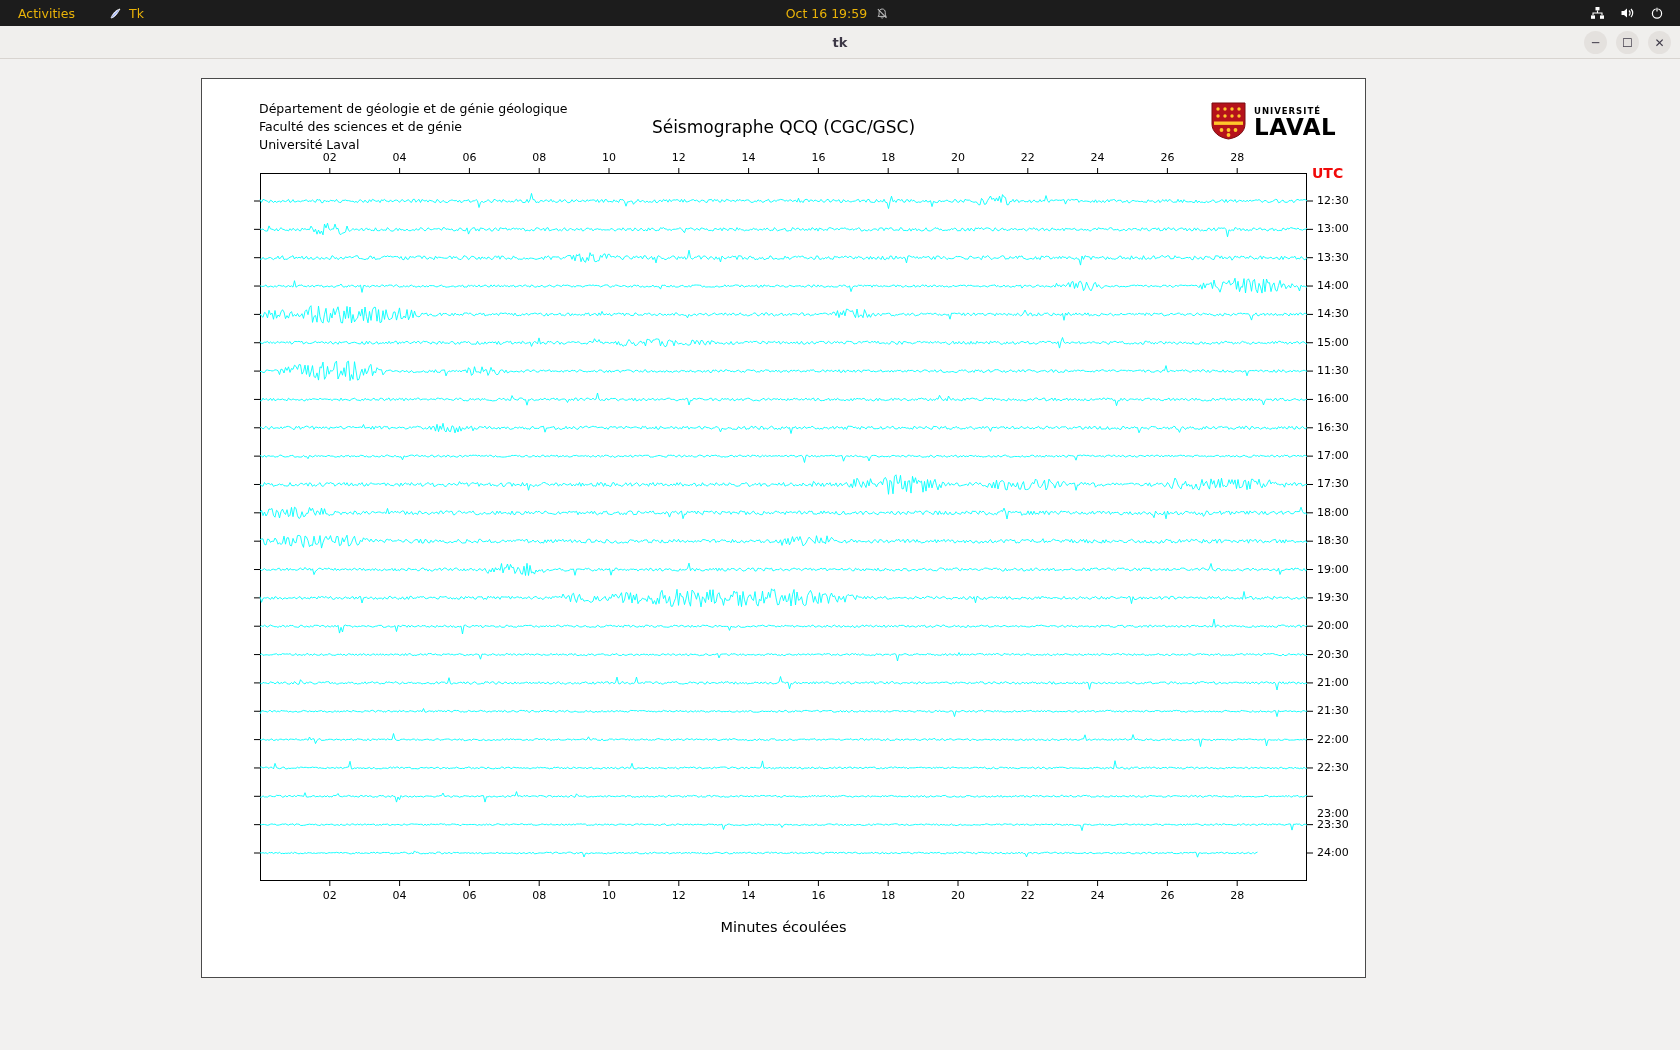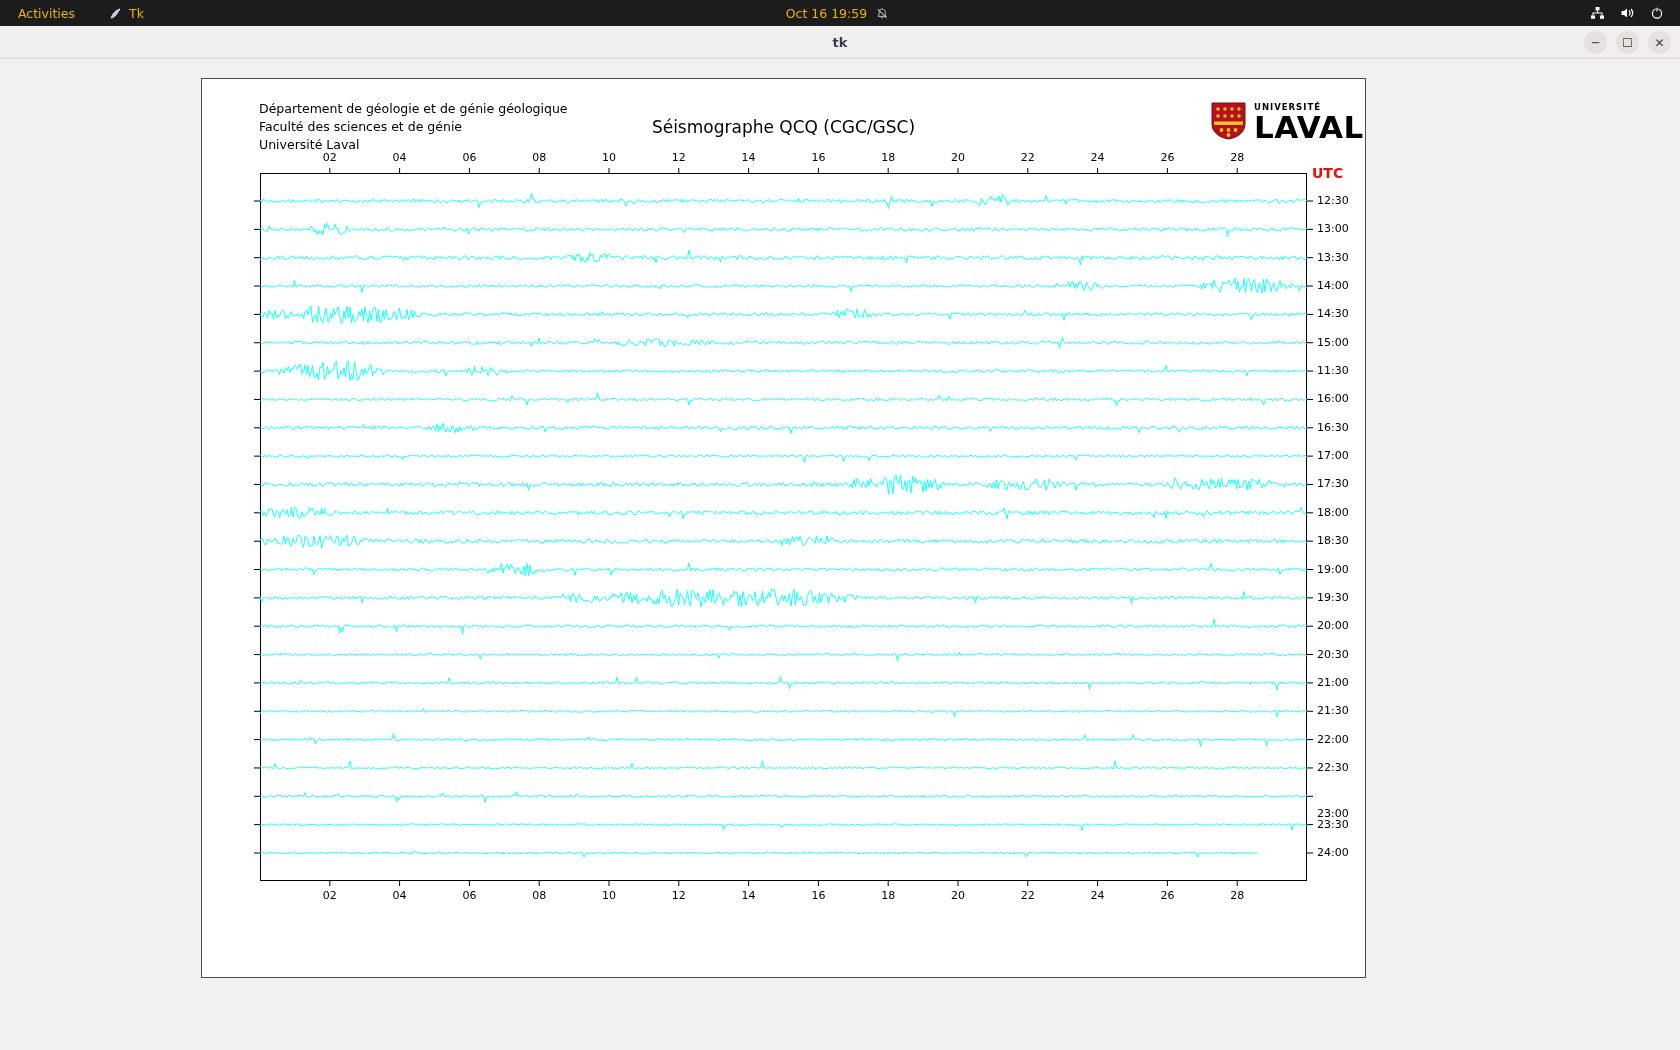--- a/index.html
+++ b/index.html
@@ -50,21 +50,21 @@
     position:absolute; left:57px; top:21px;
     font-size:12.5px; line-height:18px; color:#000;
   }
   .plot-title {
     position:absolute; left:58px; top:38px; width:1047px;
     text-align:center; font-size:17px; color:#000;
   }
   .laval-logo { position:absolute; left:1008px; top:23px; display:flex; align-items:center; gap:7px; }
   .logo-text { display:flex; flex-direction:column; line-height:1; }
   .logo-small { font-size:8.5px; letter-spacing:1px; font-weight:bold; }
-  .logo-large { font-size:31px; font-weight:bold; letter-spacing:0.5px; margin-top:1px; }
+  .logo-large { font-size:23px; font-weight:bold; letter-spacing:0.5px; margin-top:1px; }
 
   .axis-label {
     position:absolute; font-size:11px; color:#000;
     transform:translateX(-50%); white-space:nowrap;
   }
   .time-label {
     position:absolute; font-size:11px; color:#000; white-space:nowrap;
   }
   .utc-label {
     position:absolute; left:1110px; top:86px;
@@ -334,13 +334,14 @@
       <line x1="1047" y1="623.304347826087" x2="1053" y2="623.304347826087" stroke="#000000" stroke-width="1"></line>
       <polyline points="0.0,624.1 1.5,624.2 3.0,622.8 4.5,624.0 6.0,623.9 7.5,624.1 9.0,622.9 10.5,622.7 12.0,623.5 13.5,623.6 15.0,623.7 16.5,622.3 18.0,622.5 19.5,622.4 21.0,622.6 22.5,624.3 24.0,623.7 25.5,622.7 27.0,624.0 28.5,622.6 30.0,622.5 31.5,623.5 33.0,623.6 34.5,622.4 36.0,623.9 37.5,622.3 39.0,622.6 40.5,622.8 42.0,622.9 43.5,623.5 45.0,619.7 46.5,624.0 48.0,624.1 49.5,623.7 51.0,623.8 52.5,622.8 54.0,622.6 55.5,623.8 57.0,623.4 58.5,623.6 60.0,622.8 61.5,623.7 63.0,623.9 64.5,622.8 66.0,623.9 67.5,622.6 69.0,624.0 70.5,623.5 72.0,624.0 73.5,622.3 75.0,622.7 76.5,622.3 78.0,620.5 79.5,623.2 81.0,623.6 82.5,623.8 84.0,623.0 85.5,623.3 87.0,623.2 88.5,622.3 90.0,622.8 91.5,623.6 93.0,622.9 94.5,623.8 96.0,623.2 97.5,623.8 99.0,624.1 100.5,622.4 102.0,622.6 103.5,623.6 105.0,622.9 106.5,622.5 108.0,623.8 109.5,622.8 111.0,623.0 112.5,624.0 114.0,624.2 115.5,623.5 117.0,624.2 118.5,623.1 120.0,622.4 121.5,622.9 123.0,622.5 124.5,623.6 126.0,624.3 127.5,623.2 129.0,623.0 130.5,624.2 132.0,622.3 133.5,623.3 135.0,623.5 136.5,629.1 138.0,624.0 139.5,626.7 141.0,622.5 142.5,624.1 144.0,623.3 145.5,622.8 147.0,623.2 148.5,624.2 150.0,623.1 151.5,624.0 153.0,623.9 154.5,622.7 156.0,624.0 157.5,623.4 159.0,623.6 160.5,623.2 162.0,623.5 163.5,624.2 165.0,623.2 166.5,622.9 168.0,623.0 169.5,623.2 171.0,623.1 172.5,623.5 174.0,624.1 175.5,623.8 177.0,622.9 178.5,623.2 180.0,622.6 181.5,622.6 183.0,620.0 184.5,623.3 186.0,623.5 187.5,622.8 189.0,622.9 190.5,624.1 192.0,624.1 193.5,622.7 195.0,623.2 196.5,623.1 198.0,623.3 199.5,624.3 201.0,623.6 202.5,623.7 204.0,622.7 205.5,622.8 207.0,623.1 208.5,623.1 210.0,623.9 211.5,623.1 213.0,623.1 214.5,623.8 216.0,623.6 217.5,622.7 219.0,623.6 220.5,623.1 222.0,622.6 223.5,622.7 225.0,629.1 226.5,623.7 228.0,623.9 229.5,623.2 231.0,624.0 232.5,623.8 234.0,623.0 235.5,623.6 237.0,624.1 238.5,623.5 240.0,623.4 241.5,623.4 243.0,622.7 244.5,624.0 246.0,624.2 247.5,622.6 249.0,623.3 250.5,623.7 252.0,622.5 253.5,622.3 255.0,623.0 256.5,618.6 258.0,623.3 259.5,622.7 261.0,623.2 262.5,623.9 264.0,622.4 265.5,623.3 267.0,622.4 268.5,623.4 270.0,623.7 271.5,623.1 273.0,622.9 274.5,623.0 276.0,623.1 277.5,623.9 279.0,622.6 280.5,622.5 282.0,622.7 283.5,623.0 285.0,623.6 286.5,624.2 288.0,622.8 289.5,622.5 291.0,622.8 292.5,624.1 294.0,623.2 295.5,623.5 297.0,623.7 298.5,622.8 300.0,623.8 301.5,622.8 303.0,623.9 304.5,623.7 306.0,622.8 307.5,624.0 309.0,624.0 310.5,622.5 312.0,622.5 313.5,624.0 315.0,624.2 316.5,620.8 318.0,622.5 319.5,623.4 321.0,623.0 322.5,623.6 324.0,622.7 325.5,623.1 327.0,624.2 328.5,624.0 330.0,623.8 331.5,623.3 333.0,624.0 334.5,623.4 336.0,623.7 337.5,623.2 339.0,623.4 340.5,622.9 342.0,623.5 343.5,624.0 345.0,622.5 346.5,624.2 348.0,622.8 349.5,622.6 351.0,623.5 352.5,623.3 354.0,623.5 355.5,623.7 357.0,623.0 358.5,623.4 360.0,623.5 361.5,622.9 363.0,622.8 364.5,622.8 366.0,624.2 367.5,622.6 369.0,622.9 370.5,622.6 372.0,624.2 373.5,623.7 375.0,624.3 376.5,623.6 378.0,623.6 379.5,624.3 381.0,623.2 382.5,623.8 384.0,622.6 385.5,624.3 387.0,622.6 388.5,623.6 390.0,623.9 391.5,623.4 393.0,623.7 394.5,624.2 396.0,623.3 397.5,623.7 399.0,622.5 400.5,623.3 402.0,623.2 403.5,622.9 405.0,624.1 406.5,624.1 408.0,622.6 409.5,622.3 411.0,623.3 412.5,623.5 414.0,623.3 415.5,622.8 417.0,623.2 418.5,622.5 420.0,623.1 421.5,623.6 423.0,624.3 424.5,622.9 426.0,624.1 427.5,622.4 429.0,623.0 430.5,622.8 432.0,623.2 433.5,622.3 435.0,622.7 436.5,622.8 438.0,624.1 439.5,624.1 441.0,622.6 442.5,624.0 444.0,623.9 445.5,624.0 447.0,622.8 448.5,622.6 450.0,622.3 451.5,624.1 453.0,622.8 454.5,622.4 456.0,623.1 457.5,622.9 459.0,623.4 460.5,624.1 462.0,623.8 463.5,623.2 465.0,624.2 466.5,623.9 468.0,624.2 469.5,623.7 471.0,622.7 472.5,623.5 474.0,623.7 475.5,623.2 477.0,622.8 478.5,624.0 480.0,622.7 481.5,622.4 483.0,623.2 484.5,623.3 486.0,623.5 487.5,622.9 489.0,623.9 490.5,622.9 492.0,623.5 493.5,623.8 495.0,622.4 496.5,623.0 498.0,623.1 499.5,623.5 501.0,622.4 502.5,622.6 504.0,622.4 505.5,623.3 507.0,622.9 508.5,622.7 510.0,622.5 511.5,623.4 513.0,623.1 514.5,622.7 516.0,622.4 517.5,624.1 519.0,623.1 520.5,624.2 522.0,624.2 523.5,622.8 525.0,622.5 526.5,623.4 528.0,623.5 529.5,623.1 531.0,623.4 532.5,623.2 534.0,622.9 535.5,624.0 537.0,623.2 538.5,623.8 540.0,623.9 541.5,624.1 543.0,623.5 544.5,623.9 546.0,623.3 547.5,624.2 549.0,622.6 550.5,623.9 552.0,622.4 553.5,623.3 555.0,622.3 556.5,623.8 558.0,622.5 559.5,623.5 561.0,623.3 562.5,623.0 564.0,623.0 565.5,622.4 567.0,623.9 568.5,622.4 570.0,623.3 571.5,624.1 573.0,623.1 574.5,624.1 576.0,622.9 577.5,623.9 579.0,622.8 580.5,623.2 582.0,622.6 583.5,622.4 585.0,622.8 586.5,623.3 588.0,623.9 589.5,623.1 591.0,623.5 592.5,624.3 594.0,623.6 595.5,623.2 597.0,623.3 598.5,623.8 600.0,623.4 601.5,623.0 603.0,622.9 604.5,623.5 606.0,624.0 607.5,622.9 609.0,622.7 610.5,624.2 612.0,622.9 613.5,623.3 615.0,623.1 616.5,623.4 618.0,623.3 619.5,623.6 621.0,623.9 622.5,622.5 624.0,623.6 625.5,622.7 627.0,623.7 628.5,623.0 630.0,622.8 631.5,622.4 633.0,622.8 634.5,623.4 636.0,623.0 637.5,623.9 639.0,623.1 640.5,623.2 642.0,623.8 643.5,623.6 645.0,623.7 646.5,623.7 648.0,623.4 649.5,622.4 651.0,624.0 652.5,623.1 654.0,623.9 655.5,624.0 657.0,622.4 658.5,624.2 660.0,623.4 661.5,622.7 663.0,623.9 664.5,622.5 666.0,624.3 667.5,623.9 669.0,624.0 670.5,622.6 672.0,623.5 673.5,623.8 675.0,623.6 676.5,622.8 678.0,623.1 679.5,623.2 681.0,623.7 682.5,622.6 684.0,622.5 685.5,622.4 687.0,623.7 688.5,623.9 690.0,624.2 691.5,624.1 693.0,623.5 694.5,623.0 696.0,623.9 697.5,624.0 699.0,624.0 700.5,623.0 702.0,624.2 703.5,624.0 705.0,623.9 706.5,622.6 708.0,622.7 709.5,622.5 711.0,623.3 712.5,623.4 714.0,623.9 715.5,624.1 717.0,622.5 718.5,623.9 720.0,624.0 721.5,623.3 723.0,623.4 724.5,622.8 726.0,623.7 727.5,624.2 729.0,623.3 730.5,624.3 732.0,622.8 733.5,623.6 735.0,623.8 736.5,623.3 738.0,622.5 739.5,624.2 741.0,622.3 742.5,624.3 744.0,623.3 745.5,623.4 747.0,623.8 748.5,623.6 750.0,623.1 751.5,624.1 753.0,623.1 754.5,623.4 756.0,622.4 757.5,624.0 759.0,623.3 760.5,622.7 762.0,623.1 763.5,622.4 765.0,624.3 766.5,622.7 768.0,623.3 769.5,623.8 771.0,624.1 772.5,622.6 774.0,622.4 775.5,623.2 777.0,622.5 778.5,623.7 780.0,622.4 781.5,622.8 783.0,623.7 784.5,623.8 786.0,623.1 787.5,623.0 789.0,623.4 790.5,623.7 792.0,623.7 793.5,622.4 795.0,623.4 796.5,623.8 798.0,623.5 799.5,623.9 801.0,622.3 802.5,622.3 804.0,623.7 805.5,623.1 807.0,623.2 808.5,623.9 810.0,622.4 811.5,622.7 813.0,624.0 814.5,623.8 816.0,623.9 817.5,622.7 819.0,622.8 820.5,623.7 822.0,623.1 823.5,622.3 825.0,622.6 826.5,622.3 828.0,623.3 829.5,622.6 831.0,624.1 832.5,623.9 834.0,624.0 835.5,623.9 837.0,622.9 838.5,623.1 840.0,624.0 841.5,623.5 843.0,622.5 844.5,623.8 846.0,623.8 847.5,623.9 849.0,624.1 850.5,622.8 852.0,623.0 853.5,623.5 855.0,623.7 856.5,622.6 858.0,623.9 859.5,623.4 861.0,623.9 862.5,623.0 864.0,622.8 865.5,623.4 867.0,623.7 868.5,624.0 870.0,622.3 871.5,623.5 873.0,622.5 874.5,623.1 876.0,624.2 877.5,623.6 879.0,622.5 880.5,624.2 882.0,624.1 883.5,623.8 885.0,622.7 886.5,624.1 888.0,623.4 889.5,622.6 891.0,622.5 892.5,622.9 894.0,622.8 895.5,623.1 897.0,623.5 898.5,623.1 900.0,623.1 901.5,623.1 903.0,624.2 904.5,624.0 906.0,624.0 907.5,622.9 909.0,622.6 910.5,623.8 912.0,623.3 913.5,622.7 915.0,622.7 916.5,622.7 918.0,623.1 919.5,623.0 921.0,623.7 922.5,622.8 924.0,623.4 925.5,622.9 927.0,622.8 928.5,624.3 930.0,623.4 931.5,622.3 933.0,623.4 934.5,622.9 936.0,622.4 937.5,624.3 939.0,623.0 940.5,622.6 942.0,624.0 943.5,624.2 945.0,623.1 946.5,623.4 948.0,622.8 949.5,622.4 951.0,622.7 952.5,623.8 954.0,622.5 955.5,622.9 957.0,622.7 958.5,623.6 960.0,623.5 961.5,624.0 963.0,622.8 964.5,623.3 966.0,623.5 967.5,624.0 969.0,623.5 970.5,623.9 972.0,623.9 973.5,623.8 975.0,622.5 976.5,623.2 978.0,622.5 979.5,623.5 981.0,622.6 982.5,624.1 984.0,623.6 985.5,623.6 987.0,623.6 988.5,623.4 990.0,623.5 991.5,623.8 993.0,623.3 994.5,623.9 996.0,624.1 997.5,623.7 999.0,623.7 1000.5,623.5 1002.0,623.4 1003.5,623.6 1005.0,622.3 1006.5,622.4 1008.0,622.6 1009.5,624.1 1011.0,623.3 1012.5,623.6 1014.0,623.1 1015.5,623.5 1017.0,623.7 1018.5,623.2 1020.0,623.4 1021.5,623.3 1023.0,622.9 1024.5,623.7 1026.0,622.5 1027.5,623.7 1029.0,622.4 1030.5,623.9 1032.0,624.0 1033.5,622.8 1035.0,623.2 1036.5,622.7 1038.0,622.5 1039.5,624.2 1041.0,623.4 1042.5,623.9 1044.0,623.7 1045.5,622.5 1047.0,622.8" fill="none" stroke="#00ffff" stroke-width="0.9"></polyline>
       <line x1="-6" y1="651.6521739130435" x2="0" y2="651.6521739130435" stroke="#000000" stroke-width="1"></line>
       <line x1="1047" y1="651.6521739130435" x2="1053" y2="651.6521739130435" stroke="#000000" stroke-width="1"></line>
       <polyline points="0.0,651.0 1.5,651.8 3.0,651.4 4.5,651.5 6.0,651.8 7.5,652.3 9.0,651.9 10.5,651.2 12.0,650.9 13.5,651.4 15.0,651.1 16.5,652.1 18.0,652.2 19.5,651.9 21.0,651.5 22.5,651.0 24.0,651.3 25.5,650.8 27.0,651.6 28.5,652.2 30.0,651.2 31.5,651.3 33.0,650.8 34.5,652.5 36.0,650.9 37.5,651.1 39.0,651.2 40.5,652.4 42.0,652.5 43.5,652.3 45.0,652.2 46.5,651.7 48.0,651.5 49.5,651.1 51.0,651.5 52.5,651.3 54.0,651.9 55.5,651.1 57.0,652.0 58.5,652.3 60.0,652.5 61.5,651.2 63.0,652.0 64.5,652.1 66.0,651.3 67.5,651.4 69.0,651.7 70.5,651.3 72.0,651.1 73.5,651.9 75.0,652.4 76.5,651.7 78.0,651.8 79.5,652.5 81.0,651.0 82.5,652.0 84.0,652.3 85.5,652.1 87.0,650.8 88.5,651.7 90.0,652.3 91.5,651.1 93.0,650.9 94.5,651.7 96.0,652.0 97.5,651.0 99.0,651.9 100.5,651.1 102.0,652.2 103.5,651.6 105.0,650.8 106.5,652.0 108.0,651.2 109.5,651.6 111.0,651.5 112.5,651.3 114.0,651.0 115.5,652.5 117.0,651.8 118.5,652.2 120.0,651.4 121.5,652.3 123.0,651.1 124.5,651.4 126.0,651.3 127.5,651.0 129.0,652.2 130.5,652.4 132.0,651.5 133.5,651.6 135.0,652.0 136.5,651.5 138.0,651.4 139.5,651.7 141.0,652.3 142.5,652.1 144.0,650.8 145.5,651.6 147.0,652.1 148.5,651.6 150.0,651.2 151.5,650.8 153.0,651.0 154.5,651.2 156.0,651.1 157.5,651.2 159.0,651.5 160.5,651.3 162.0,651.3 163.5,652.5 165.0,651.2 166.5,652.3 168.0,651.4 169.5,652.0 171.0,650.8 172.5,651.4 174.0,651.3 175.5,651.7 177.0,651.1 178.5,651.7 180.0,650.8 181.5,650.8 183.0,651.4 184.5,650.9 186.0,652.2 187.5,651.6 189.0,651.9 190.5,651.7 192.0,650.9 193.5,651.1 195.0,651.1 196.5,651.7 198.0,651.4 199.5,652.3 201.0,652.6 202.5,651.1 204.0,651.5 205.5,651.5 207.0,651.8 208.5,651.6 210.0,651.4 211.5,651.5 213.0,651.5 214.5,651.4 216.0,651.8 217.5,652.4 219.0,651.5 220.5,651.9 222.0,652.2 223.5,651.3 225.0,652.3 226.5,650.9 228.0,652.2 229.5,651.1 231.0,651.8 232.5,652.5 234.0,651.9 235.5,651.6 237.0,650.8 238.5,650.8 240.0,651.4 241.5,651.7 243.0,651.8 244.5,652.1 246.0,650.8 247.5,651.2 249.0,652.2 250.5,651.5 252.0,651.4 253.5,650.8 255.0,651.2 256.5,651.3 258.0,651.7 259.5,651.5 261.0,650.8 262.5,650.8 264.0,651.8 265.5,651.4 267.0,651.8 268.5,651.2 270.0,651.4 271.5,650.9 273.0,652.1 274.5,652.0 276.0,652.3 277.5,652.1 279.0,651.8 280.5,651.5 282.0,650.9 283.5,651.3 285.0,651.8 286.5,651.2 288.0,652.0 289.5,651.6 291.0,650.8 292.5,651.8 294.0,651.9 295.5,651.9 297.0,651.3 298.5,651.8 300.0,652.2 301.5,650.9 303.0,651.8 304.5,652.2 306.0,651.0 307.5,652.2 309.0,650.9 310.5,651.8 312.0,651.9 313.5,651.0 315.0,652.1 316.5,651.0 318.0,651.0 319.5,651.1 321.0,650.8 322.5,651.3 324.0,651.0 325.5,651.1 327.0,652.5 328.5,652.1 330.0,652.2 331.5,651.9 333.0,652.3 334.5,651.7 336.0,650.8 337.5,652.1 339.0,651.2 340.5,651.6 342.0,652.0 343.5,652.0 345.0,650.8 346.5,651.7 348.0,651.0 349.5,652.2 351.0,651.2 352.5,651.4 354.0,651.9 355.5,652.4 357.0,651.9 358.5,651.3 360.0,651.0 361.5,651.1 363.0,651.4 364.5,651.3 366.0,652.4 367.5,651.5 369.0,651.3 370.5,651.4 372.0,652.4 373.5,652.2 375.0,651.2 376.5,650.9 378.0,650.9 379.5,651.9 381.0,650.8 382.5,651.1 384.0,651.5 385.5,651.9 387.0,651.5 388.5,651.3 390.0,651.2 391.5,651.4 393.0,651.3 394.5,652.4 396.0,652.0 397.5,651.5 399.0,652.4 400.5,652.2 402.0,651.2 403.5,651.2 405.0,650.8 406.5,652.5 408.0,652.4 409.5,652.1 411.0,652.0 412.5,651.2 414.0,652.0 415.5,652.2 417.0,650.9 418.5,651.0 420.0,651.6 421.5,651.5 423.0,652.4 424.5,651.3 426.0,651.5 427.5,651.1 429.0,652.0 430.5,651.1 432.0,651.8 433.5,652.0 435.0,651.2 436.5,651.7 438.0,651.1 439.5,651.6 441.0,651.4 442.5,651.8 444.0,652.1 445.5,651.9 447.0,651.8 448.5,650.9 450.0,651.3 451.5,651.3 453.0,651.2 454.5,652.1 456.0,651.3 457.5,652.3 459.0,651.7 460.5,651.7 462.0,651.2 463.5,656.5 465.0,652.3 466.5,652.2 468.0,651.1 469.5,651.1 471.0,651.8 472.5,651.8 474.0,652.5 475.5,652.0 477.0,652.1 478.5,652.3 480.0,652.4 481.5,652.1 483.0,651.6 484.5,652.1 486.0,652.4 487.5,652.3 489.0,651.7 490.5,651.8 492.0,651.1 493.5,652.2 495.0,650.9 496.5,651.8 498.0,650.8 499.5,651.3 501.0,652.0 502.5,652.3 504.0,652.5 505.5,650.9 507.0,652.2 508.5,651.4 510.0,651.8 511.5,651.6 513.0,651.5 514.5,652.2 516.0,651.8 517.5,652.2 519.0,650.9 520.5,651.8 522.0,654.5 523.5,652.3 525.0,651.4 526.5,651.3 528.0,651.8 529.5,651.7 531.0,651.3 532.5,652.3 534.0,651.9 535.5,651.8 537.0,651.7 538.5,652.4 540.0,652.5 541.5,651.8 543.0,652.0 544.5,651.2 546.0,652.1 547.5,651.7 549.0,652.4 550.5,652.2 552.0,651.7 553.5,652.3 555.0,651.4 556.5,651.1 558.0,652.3 559.5,652.2 561.0,652.3 562.5,651.8 564.0,652.3 565.5,651.7 567.0,651.2 568.5,650.9 570.0,650.9 571.5,651.2 573.0,651.8 574.5,651.8 576.0,650.9 577.5,651.1 579.0,652.5 580.5,651.5 582.0,651.8 583.5,652.5 585.0,651.0 586.5,652.5 588.0,651.8 589.5,652.3 591.0,651.5 592.5,651.5 594.0,652.1 595.5,652.4 597.0,651.5 598.5,651.7 600.0,651.4 601.5,652.2 603.0,652.3 604.5,652.5 606.0,652.0 607.5,651.8 609.0,650.8 610.5,652.1 612.0,652.4 613.5,651.0 615.0,652.0 616.5,651.1 618.0,650.9 619.5,651.2 621.0,651.2 622.5,651.6 624.0,652.3 625.5,651.2 627.0,651.4 628.5,652.2 630.0,651.6 631.5,651.2 633.0,651.2 634.5,650.8 636.0,650.8 637.5,651.0 639.0,652.2 640.5,651.8 642.0,651.3 643.5,651.9 645.0,652.4 646.5,651.1 648.0,651.9 649.5,652.5 651.0,652.1 652.5,652.0 654.0,651.7 655.5,651.3 657.0,651.7 658.5,651.6 660.0,651.3 661.5,651.1 663.0,651.8 664.5,652.0 666.0,650.8 667.5,651.3 669.0,651.2 670.5,651.6 672.0,652.0 673.5,651.0 675.0,652.2 676.5,650.9 678.0,652.1 679.5,652.3 681.0,651.2 682.5,652.0 684.0,651.5 685.5,652.2 687.0,651.8 688.5,652.3 690.0,651.9 691.5,650.9 693.0,652.3 694.5,652.0 696.0,652.6 697.5,652.4 699.0,651.8 700.5,651.2 702.0,652.3 703.5,652.1 705.0,651.7 706.5,652.1 708.0,652.1 709.5,652.0 711.0,652.3 712.5,652.2 714.0,651.5 715.5,651.9 717.0,651.9 718.5,651.9 720.0,652.2 721.5,651.5 723.0,651.7 724.5,651.5 726.0,650.8 727.5,651.0 729.0,651.5 730.5,651.8 732.0,652.0 733.5,651.6 735.0,651.8 736.5,650.9 738.0,651.4 739.5,651.0 741.0,652.0 742.5,651.8 744.0,650.9 745.5,650.8 747.0,651.3 748.5,651.3 750.0,651.0 751.5,651.2 753.0,652.3 754.5,652.2 756.0,651.4 757.5,650.8 759.0,652.3 760.5,651.4 762.0,651.5 763.5,651.2 765.0,652.3 766.5,650.8 768.0,651.6 769.5,652.1 771.0,652.2 772.5,651.9 774.0,652.1 775.5,650.9 777.0,651.7 778.5,651.5 780.0,652.2 781.5,651.2 783.0,651.5 784.5,651.5 786.0,651.0 787.5,651.5 789.0,651.6 790.5,651.4 792.0,651.1 793.5,652.5 795.0,651.6 796.5,650.8 798.0,651.5 799.5,651.3 801.0,651.8 802.5,652.4 804.0,651.7 805.5,652.0 807.0,651.0 808.5,652.4 810.0,651.4 811.5,651.5 813.0,651.8 814.5,652.5 816.0,652.3 817.5,652.0 819.0,652.2 820.5,652.4 822.0,657.6 823.5,651.4 825.0,651.1 826.5,651.3 828.0,651.9 829.5,651.2 831.0,652.1 832.5,652.4 834.0,652.1 835.5,651.9 837.0,651.8 838.5,651.5 840.0,650.9 841.5,651.8 843.0,651.0 844.5,652.4 846.0,651.5 847.5,652.3 849.0,651.3 850.5,651.8 852.0,652.3 853.5,652.3 855.0,652.3 856.5,651.7 858.0,651.4 859.5,651.3 861.0,651.2 862.5,651.9 864.0,651.2 865.5,650.9 867.0,650.8 868.5,651.6 870.0,652.0 871.5,651.7 873.0,651.3 874.5,651.0 876.0,652.1 877.5,651.4 879.0,651.0 880.5,651.9 882.0,651.0 883.5,652.0 885.0,652.3 886.5,651.3 888.0,651.4 889.5,651.9 891.0,652.2 892.5,651.6 894.0,651.3 895.5,651.0 897.0,650.9 898.5,651.8 900.0,651.1 901.5,652.3 903.0,652.5 904.5,651.4 906.0,651.2 907.5,651.4 909.0,651.2 910.5,651.5 912.0,651.8 913.5,651.6 915.0,651.8 916.5,652.3 918.0,651.9 919.5,651.5 921.0,651.1 922.5,652.4 924.0,651.0 925.5,652.4 927.0,650.8 928.5,651.7 930.0,651.0 931.5,651.8 933.0,651.2 934.5,651.3 936.0,650.8 937.5,650.9 939.0,651.3 940.5,651.8 942.0,652.5 943.5,652.2 945.0,651.0 946.5,651.9 948.0,651.9 949.5,652.0 951.0,651.0 952.5,651.9 954.0,652.4 955.5,650.9 957.0,650.8 958.5,652.0 960.0,651.1 961.5,652.2 963.0,650.8 964.5,650.9 966.0,651.7 967.5,651.6 969.0,651.6 970.5,651.5 972.0,651.7 973.5,652.3 975.0,652.1 976.5,652.3 978.0,651.0 979.5,651.3 981.0,652.4 982.5,650.8 984.0,650.8 985.5,651.9 987.0,652.1 988.5,651.0 990.0,652.5 991.5,651.8 993.0,651.1 994.5,651.3 996.0,652.1 997.5,652.4 999.0,651.0 1000.5,651.7 1002.0,650.8 1003.5,650.9 1005.0,651.8 1006.5,650.8 1008.0,652.5 1009.5,651.0 1011.0,652.1 1012.5,650.8 1014.0,651.3 1015.5,651.2 1017.0,652.0 1018.5,651.0 1020.0,651.0 1021.5,651.7 1023.0,651.8 1024.5,652.3 1026.0,651.6 1027.5,651.4 1029.0,650.9 1030.5,651.0 1032.0,657.1 1033.5,651.2 1035.0,651.4 1036.5,650.9 1038.0,651.3 1039.5,651.0 1041.0,652.2 1042.5,652.5 1044.0,651.2 1045.5,651.4 1047.0,652.1" fill="none" stroke="#00ffff" stroke-width="0.9"></polyline>
       <line x1="-6" y1="680" x2="0" y2="680" stroke="#000000" stroke-width="1"></line>
       <line x1="1047" y1="680" x2="1053" y2="680" stroke="#000000" stroke-width="1"></line>
       <polyline points="0.0,679.7 1.5,680.0 3.0,679.7 4.5,680.2 6.0,679.7 7.5,680.9 9.0,679.4 10.5,679.8 12.0,679.4 13.5,680.6 15.0,679.7 16.5,679.6 18.0,680.4 19.5,679.1 21.0,680.7 22.5,680.3 24.0,680.6 25.5,680.2 27.0,680.4 28.5,680.0 30.0,680.5 31.5,679.2 33.0,680.7 34.5,679.3 36.0,679.8 37.5,680.4 39.0,680.9 40.5,680.2 42.0,680.6 43.5,680.6 45.0,679.7 46.5,680.5 48.0,679.6 49.5,679.8 51.0,679.8 52.5,680.5 54.0,679.9 55.5,680.5 57.0,680.2 58.5,679.9 60.0,680.1 61.5,679.6 63.0,680.1 64.5,679.8 66.0,680.6 67.5,680.2 69.0,679.6 70.5,679.8 72.0,679.8 73.5,679.6 75.0,679.8 76.5,679.3 78.0,679.7 79.5,680.1 81.0,679.2 82.5,680.2 84.0,679.8 85.5,679.5 87.0,679.9 88.5,680.2 90.0,680.9 91.5,680.8 93.0,680.1 94.5,680.8 96.0,679.2 97.5,680.2 99.0,679.4 100.5,680.5 102.0,680.1 103.5,680.5 105.0,679.9 106.5,680.0 108.0,680.3 109.5,680.5 111.0,679.4 112.5,679.8 114.0,679.1 115.5,680.4 117.0,679.2 118.5,679.8 120.0,680.3 121.5,680.0 123.0,679.4 124.5,679.5 126.0,679.6 127.5,679.5 129.0,679.4 130.5,680.8 132.0,680.2 133.5,680.8 135.0,680.0 136.5,680.1 138.0,680.3 139.5,680.4 141.0,679.4 142.5,679.7 144.0,679.1 145.5,679.4 147.0,680.1 148.5,680.8 150.0,680.6 151.5,679.9 153.0,680.8 154.5,677.9 156.0,679.4 157.5,679.2 159.0,680.0 160.5,680.7 162.0,680.8 163.5,680.3 165.0,680.8 166.5,680.4 168.0,680.7 169.5,679.6 171.0,680.2 172.5,679.8 174.0,680.4 175.5,680.8 177.0,679.1 178.5,679.1 180.0,679.1 181.5,680.8 183.0,680.8 184.5,679.6 186.0,680.3 187.5,680.3 189.0,679.3 190.5,680.3 192.0,680.7 193.5,679.2 195.0,679.8 196.5,679.5 198.0,679.4 199.5,680.3 201.0,680.0 202.5,680.0 204.0,680.0 205.5,679.6 207.0,680.3 208.5,679.5 210.0,680.4 211.5,680.1 213.0,679.8 214.5,680.9 216.0,679.4 217.5,680.6 219.0,680.0 220.5,679.5 222.0,680.6 223.5,680.8 225.0,680.2 226.5,680.4 228.0,680.3 229.5,680.0 231.0,679.8 232.5,680.2 234.0,680.1 235.5,680.4 237.0,679.1 238.5,680.0 240.0,680.6 241.5,679.7 243.0,680.3 244.5,680.5 246.0,679.8 247.5,680.3 249.0,680.4 250.5,680.3 252.0,679.7 253.5,680.4 255.0,680.2 256.5,680.8 258.0,680.5 259.5,679.5 261.0,680.7 262.5,680.2 264.0,679.6 265.5,680.6 267.0,680.5 268.5,679.8 270.0,679.5 271.5,680.7 273.0,679.1 274.5,680.9 276.0,680.6 277.5,680.4 279.0,679.9 280.5,679.9 282.0,680.1 283.5,680.1 285.0,679.8 286.5,679.2 288.0,679.5 289.5,679.5 291.0,679.2 292.5,680.9 294.0,679.7 295.5,679.2 297.0,679.2 298.5,680.3 300.0,680.4 301.5,680.4 303.0,679.8 304.5,679.8 306.0,680.4 307.5,679.4 309.0,679.1 310.5,679.2 312.0,679.8 313.5,680.6 315.0,680.9 316.5,679.5 318.0,680.5 319.5,679.9 321.0,679.3 322.5,679.7 324.0,684.0 325.5,680.4 327.0,680.1 328.5,680.8 330.0,680.4 331.5,679.7 333.0,680.3 334.5,680.4 336.0,679.8 337.5,680.1 339.0,679.9 340.5,680.2 342.0,679.8 343.5,680.7 345.0,680.4 346.5,680.9 348.0,679.6 349.5,680.3 351.0,680.4 352.5,680.0 354.0,679.8 355.5,679.3 357.0,680.7 358.5,679.8 360.0,679.5 361.5,680.1 363.0,679.2 364.5,680.6 366.0,680.2 367.5,680.1 369.0,679.6 370.5,680.6 372.0,679.6 373.5,680.3 375.0,679.5 376.5,679.2 378.0,679.9 379.5,680.7 381.0,680.8 382.5,680.7 384.0,680.7 385.5,679.6 387.0,680.7 388.5,680.9 390.0,679.2 391.5,680.6 393.0,679.7 394.5,679.2 396.0,679.9 397.5,680.1 399.0,680.1 400.5,680.0 402.0,679.5 403.5,680.3 405.0,680.3 406.5,679.3 408.0,679.7 409.5,680.8 411.0,680.4 412.5,680.0 414.0,679.7 415.5,680.4 417.0,679.6 418.5,680.0 420.0,679.2 421.5,680.7 423.0,680.0 424.5,680.0 426.0,679.4 427.5,680.3 429.0,679.4 430.5,680.6 432.0,679.3 433.5,679.7 435.0,679.7 436.5,680.2 438.0,679.7 439.5,680.6 441.0,679.3 442.5,680.8 444.0,680.1 445.5,680.6 447.0,680.9 448.5,679.7 450.0,680.5 451.5,680.6 453.0,680.1 454.5,679.7 456.0,679.2 457.5,679.4 459.0,679.6 460.5,680.0 462.0,680.6 463.5,680.3 465.0,679.7 466.5,679.3 468.0,680.0 469.5,680.9 471.0,680.6 472.5,680.6 474.0,679.3 475.5,680.3 477.0,679.6 478.5,680.2 480.0,679.6 481.5,680.1 483.0,679.7 484.5,679.3 486.0,680.3 487.5,679.8 489.0,679.2 490.5,679.4 492.0,680.6 493.5,679.9 495.0,680.4 496.5,680.7 498.0,679.3 499.5,680.1 501.0,679.8 502.5,680.7 504.0,680.3 505.5,679.4 507.0,679.3 508.5,679.2 510.0,680.5 511.5,679.2 513.0,680.0 514.5,679.6 516.0,679.2 517.5,680.4 519.0,680.3 520.5,679.5 522.0,679.9 523.5,680.5 525.0,680.1 526.5,680.6 528.0,680.1 529.5,680.3 531.0,679.4 532.5,679.3 534.0,680.6 535.5,679.1 537.0,680.2 538.5,680.7 540.0,679.9 541.5,679.8 543.0,680.2 544.5,680.5 546.0,679.7 547.5,680.3 549.0,679.3 550.5,680.0 552.0,679.4 553.5,679.2 555.0,680.1 556.5,680.4 558.0,680.4 559.5,679.4 561.0,679.8 562.5,680.8 564.0,680.9 565.5,679.2 567.0,679.4 568.5,679.9 570.0,679.3 571.5,679.4 573.0,679.3 574.5,680.4 576.0,679.1 577.5,680.5 579.0,679.7 580.5,679.4 582.0,679.8 583.5,679.2 585.0,680.0 586.5,680.6 588.0,679.4 589.5,679.5 591.0,679.8 592.5,680.2 594.0,679.4 595.5,679.2 597.0,680.0 598.5,680.5 600.0,680.8 601.5,679.7 603.0,680.6 604.5,679.9 606.0,680.2 607.5,680.1 609.0,680.0 610.5,680.0 612.0,679.1 613.5,680.9 615.0,679.3 616.5,679.7 618.0,679.8 619.5,680.8 621.0,680.4 622.5,679.1 624.0,680.9 625.5,679.7 627.0,680.4 628.5,680.7 630.0,680.4 631.5,679.4 633.0,680.5 634.5,680.0 636.0,679.6 637.5,680.4 639.0,680.5 640.5,680.6 642.0,679.3 643.5,679.8 645.0,679.7 646.5,679.8 648.0,679.1 649.5,679.5 651.0,680.5 652.5,680.8 654.0,679.7 655.5,679.7 657.0,680.1 658.5,679.2 660.0,679.4 661.5,679.8 663.0,679.5 664.5,680.5 666.0,680.0 667.5,680.1 669.0,680.7 670.5,679.4 672.0,679.6 673.5,680.1 675.0,679.5 676.5,680.0 678.0,679.5 679.5,679.3 681.0,680.8 682.5,680.5 684.0,680.7 685.5,680.8 687.0,679.6 688.5,680.0 690.0,680.3 691.5,680.0 693.0,680.4 694.5,679.4 696.0,679.6 697.5,680.6 699.0,679.2 700.5,679.2 702.0,679.3 703.5,680.0 705.0,680.4 706.5,679.1 708.0,679.3 709.5,679.5 711.0,679.8 712.5,680.6 714.0,679.3 715.5,680.9 717.0,680.7 718.5,679.1 720.0,679.7 721.5,679.2 723.0,679.3 724.5,680.0 726.0,679.7 727.5,680.0 729.0,680.4 730.5,679.3 732.0,680.4 733.5,680.9 735.0,679.3 736.5,679.7 738.0,680.5 739.5,680.1 741.0,679.1 742.5,680.7 744.0,680.4 745.5,680.8 747.0,679.7 748.5,680.4 750.0,680.7 751.5,679.4 753.0,680.4 754.5,680.5 756.0,679.7 757.5,680.4 759.0,679.2 760.5,680.4 762.0,679.3 763.5,680.6 765.0,680.5 766.5,683.9 768.0,680.1 769.5,679.7 771.0,679.5 772.5,680.7 774.0,679.6 775.5,679.5 777.0,679.8 778.5,680.8 780.0,680.4 781.5,679.8 783.0,679.9 784.5,679.3 786.0,679.4 787.5,679.1 789.0,679.8 790.5,680.3 792.0,680.1 793.5,679.6 795.0,679.1 796.5,679.6 798.0,680.7 799.5,680.1 801.0,679.6 802.5,680.7 804.0,680.3 805.5,679.3 807.0,680.1 808.5,679.4 810.0,680.4 811.5,680.2 813.0,679.4 814.5,680.1 816.0,680.2 817.5,680.5 819.0,680.4 820.5,680.3 822.0,680.4 823.5,680.0 825.0,679.4 826.5,680.5 828.0,680.6 829.5,679.6 831.0,679.3 832.5,680.3 834.0,680.7 835.5,680.4 837.0,680.1 838.5,680.1 840.0,679.9 841.5,680.7 843.0,680.0 844.5,679.7 846.0,679.7 847.5,679.5 849.0,679.7 850.5,680.5 852.0,680.7 853.5,679.5 855.0,679.7 856.5,680.8 858.0,679.6 859.5,680.4 861.0,679.5 862.5,680.3 864.0,680.3 865.5,680.3 867.0,679.6 868.5,679.3 870.0,679.6 871.5,680.6 873.0,680.8 874.5,680.7 876.0,679.7 877.5,680.0 879.0,680.0 880.5,680.9 882.0,680.1 883.5,679.4 885.0,679.6 886.5,680.9 888.0,679.4 889.5,679.3 891.0,679.8 892.5,680.7 894.0,680.5 895.5,679.9 897.0,679.3 898.5,680.7 900.0,679.9 901.5,680.3 903.0,679.6 904.5,680.3 906.0,680.4 907.5,679.4 909.0,679.8 910.5,679.8 912.0,679.1 913.5,680.5 915.0,680.5 916.5,680.6 918.0,680.6 919.5,680.3 921.0,679.5 922.5,680.8 924.0,679.4 925.5,679.6 927.0,679.6 928.5,680.2 930.0,679.4 931.5,679.5 933.0,679.8 934.5,679.3 936.0,679.4 937.5,684.2 939.0,680.0 940.5,679.8 942.0,680.5 943.5,680.0 945.0,680.1 946.5,679.8 948.0,680.8 949.5,680.5 951.0,680.2 952.5,679.8 954.0,680.2 955.5,680.2 957.0,679.3 958.5,680.1 960.0,679.6 961.5,679.2 963.0,679.9 964.5,680.6 966.0,679.7 967.5,679.4 969.0,680.5 970.5,680.1 972.0,680.6 973.5,680.1 975.0,680.7 976.5,679.9 978.0,679.5 979.5,680.6 981.0,680.2 982.5,679.2 984.0,680.8 985.5,680.4 987.0,680.1 988.5,679.3 990.0,680.5 991.5,680.8 993.0,679.3 994.5,680.8 996.0,679.7 997.5,679.1" fill="none" stroke="#00ffff" stroke-width="0.9"></polyline>
     </svg>
 
+  <div class="x-axis-caption">Minutes écoulées</div>
 </div>
 
 </body></html>

